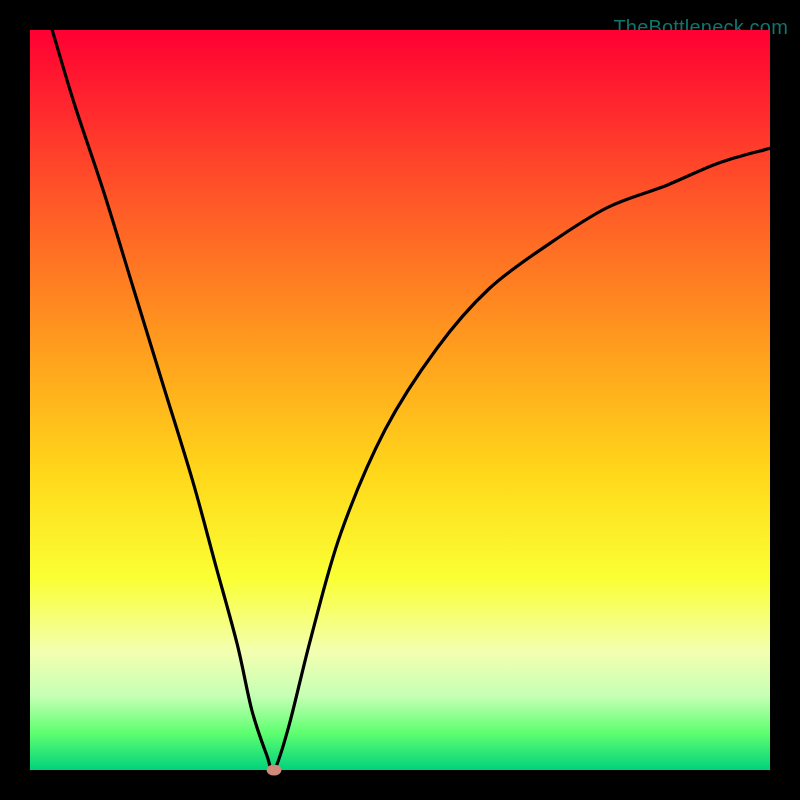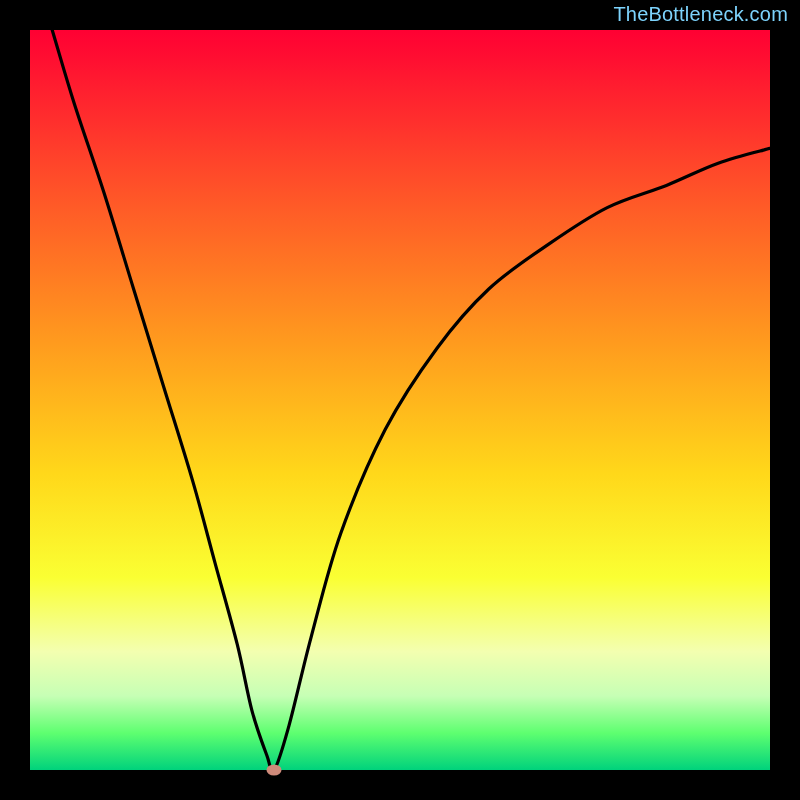--- a/index.html
+++ b/index.html
@@ -31,23 +31,23 @@
       #ffd81a 60%,
       #faff33 74%,
       #f3ffb0 84%,
       #c6ffb5 90%,
       #5eff70 95%,
       #00d27c 100%
     );
   }
   .watermark {
     position: absolute;
-    top: 3px;
+    top: 16px;
     right: 12px;
-    color: #7dd3fc;
+    color: #0f766e;
     font-size: 20px;
     font-weight: 500;
     letter-spacing: 0.2px;
     user-select: none;
   }
   svg.curve {
     position: absolute;
     left: 0;
     top: 0;
     width: 740px;

